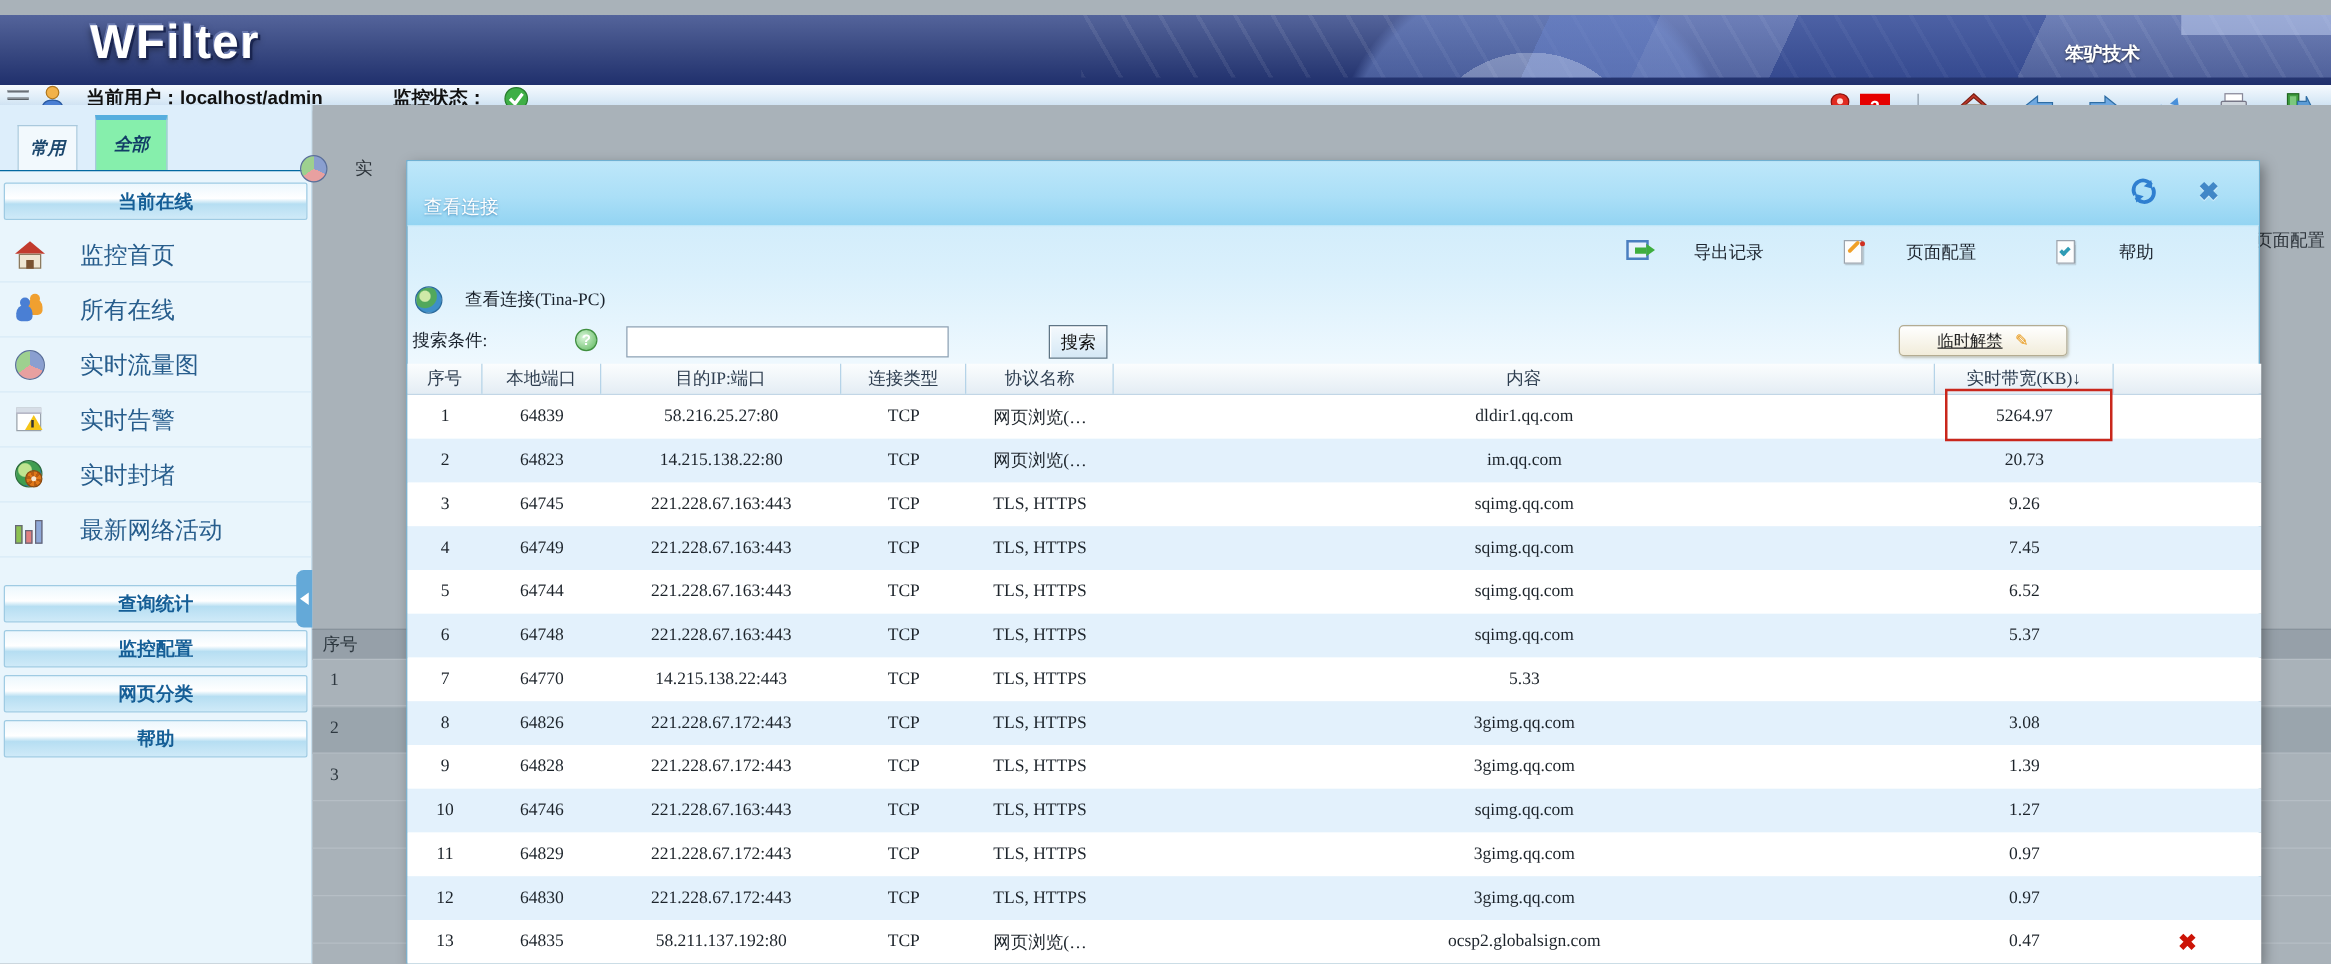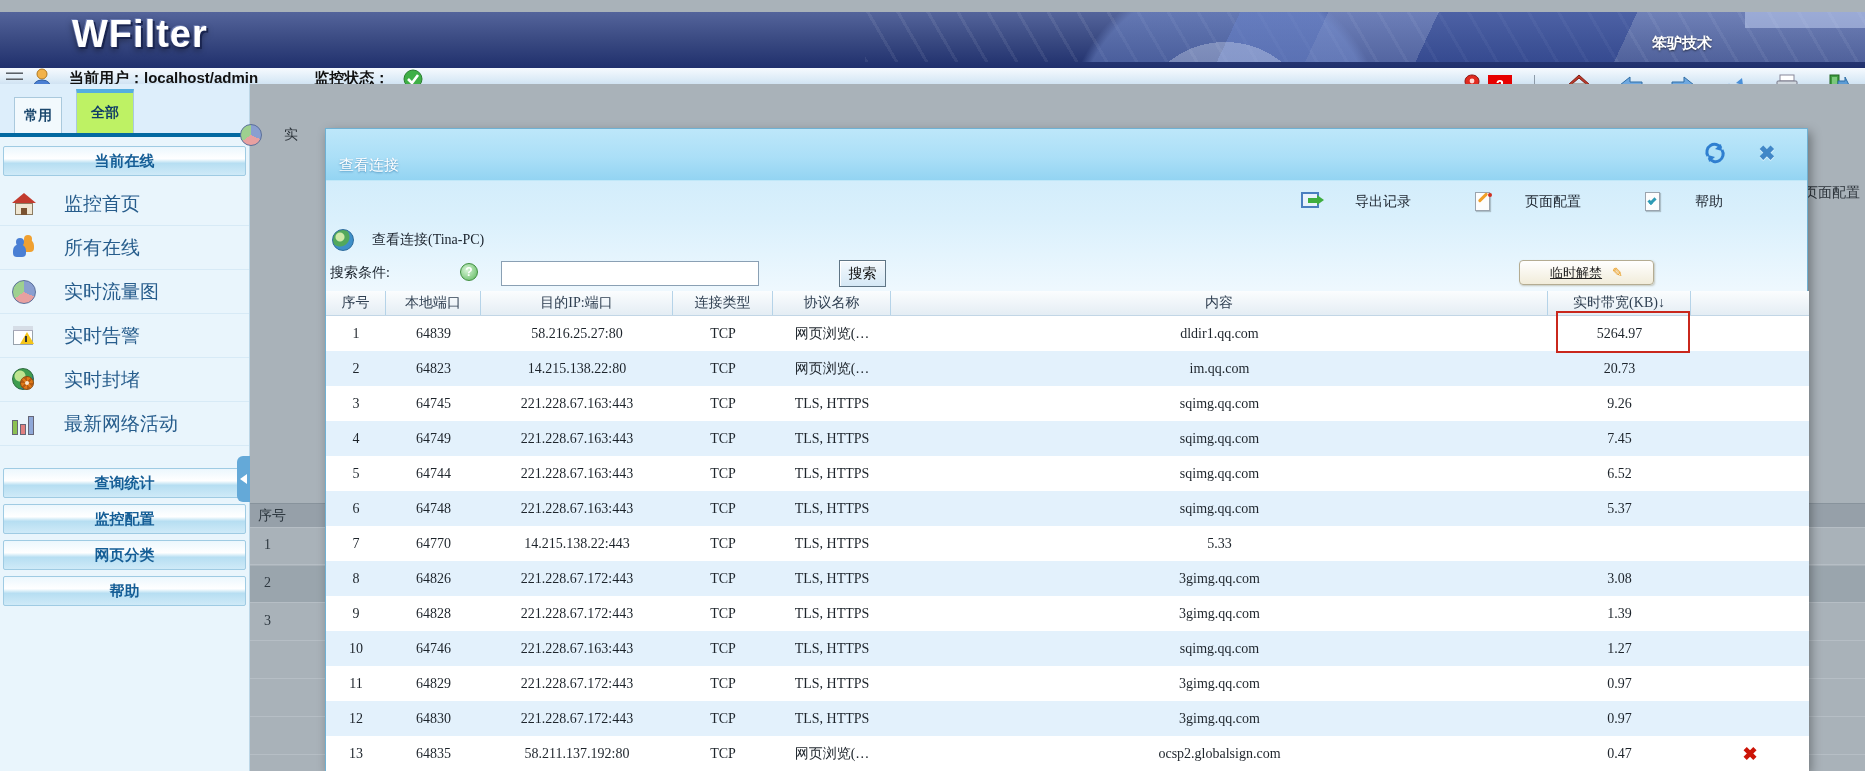--- a/index.html
+++ b/index.html
@@ -30,25 +30,25 @@
   .hamburger i { height:2px; background:#5a6168; border-top:1px solid #9aa1a8; }
   .tb-right { position:absolute; right:0; top:0; height:34px; display:flex; align-items:center; }
   .tb-ico { width:24px; height:24px; margin:0 14px; display:flex; align-items:center; justify-content:center; }
   .badge { min-width:24px; height:20px; background:#e60000; color:#fff; font-weight:bold; font-size:14px;
     display:flex; align-items:center; justify-content:center; margin:0 4px 0 -10px; }
   .tb-div { width:1px; height:20px; background:#8c9aa8; margin:0 18px; }
   .status-check { width:20px; height:20px; margin-left:6px; }
 
   
   .sidebar { position:absolute; left:0; top:84px; width:250px; height:687px; background:#e9f5fc; border-right:1px solid #bcd6e6; }
-  .tabs { position:relative; height:53px; border-bottom:4px solid #0369a1; background:#ddeefb; }
+  .tabs { position:relative; height:53px; border-bottom:1px solid #0369a1; background:#ddeefb;font-style:italic; }
   .tab { position:absolute; bottom:0; background:#f2f9fd; border:1px solid #aac9dd; border-bottom:none;
     font-size:14px; font-weight:bold; color:#1c486e; display:flex; align-items:center; justify-content:center; }
   .tab.t1 { left:14px; width:48px; height:36px; }
-  .tab.t2 { left:76px; width:58px; height:44px; background:#bef264; border-top:4px solid #56aede; color:#123e66; }
+  .tab.t2 { left:76px; width:58px; height:44px; background:#86efac; border-top:4px solid #56aede; color:#123e66; }
   .group-bar { margin:6px 3px; height:30px; border:1px solid #9fcbe3; border-radius:2px;
     background:linear-gradient(180deg,#ecf7fd 0%,#ffffff 42%,#b6def2 58%,#cfeaf8 100%);
     display:flex; align-items:center; justify-content:center; font-size:15px; font-weight:bold; color:#155e96; }
   .group-bar.first { margin-top:9px; }
   .side-item { height:44px; display:flex; align-items:center; border-bottom:1px solid #d7eaf6; cursor:pointer; }
   .side-item .ic { width:24px; height:24px; margin-left:12px; margin-right:28px; flex:none; position:relative; }
   .side-item .lbl { font-size:19px; color:#275d8c; }
   .collapse-handle { position:absolute; left:237px; top:456px; width:13px; height:46px; background:#64a9d8;
     border-radius:6px 0 0 6px; display:flex; align-items:center; justify-content:center; }
   .collapse-handle .tri { width:0; height:0; border-top:5px solid transparent; border-bottom:5px solid transparent; border-right:7px solid #fff; }

